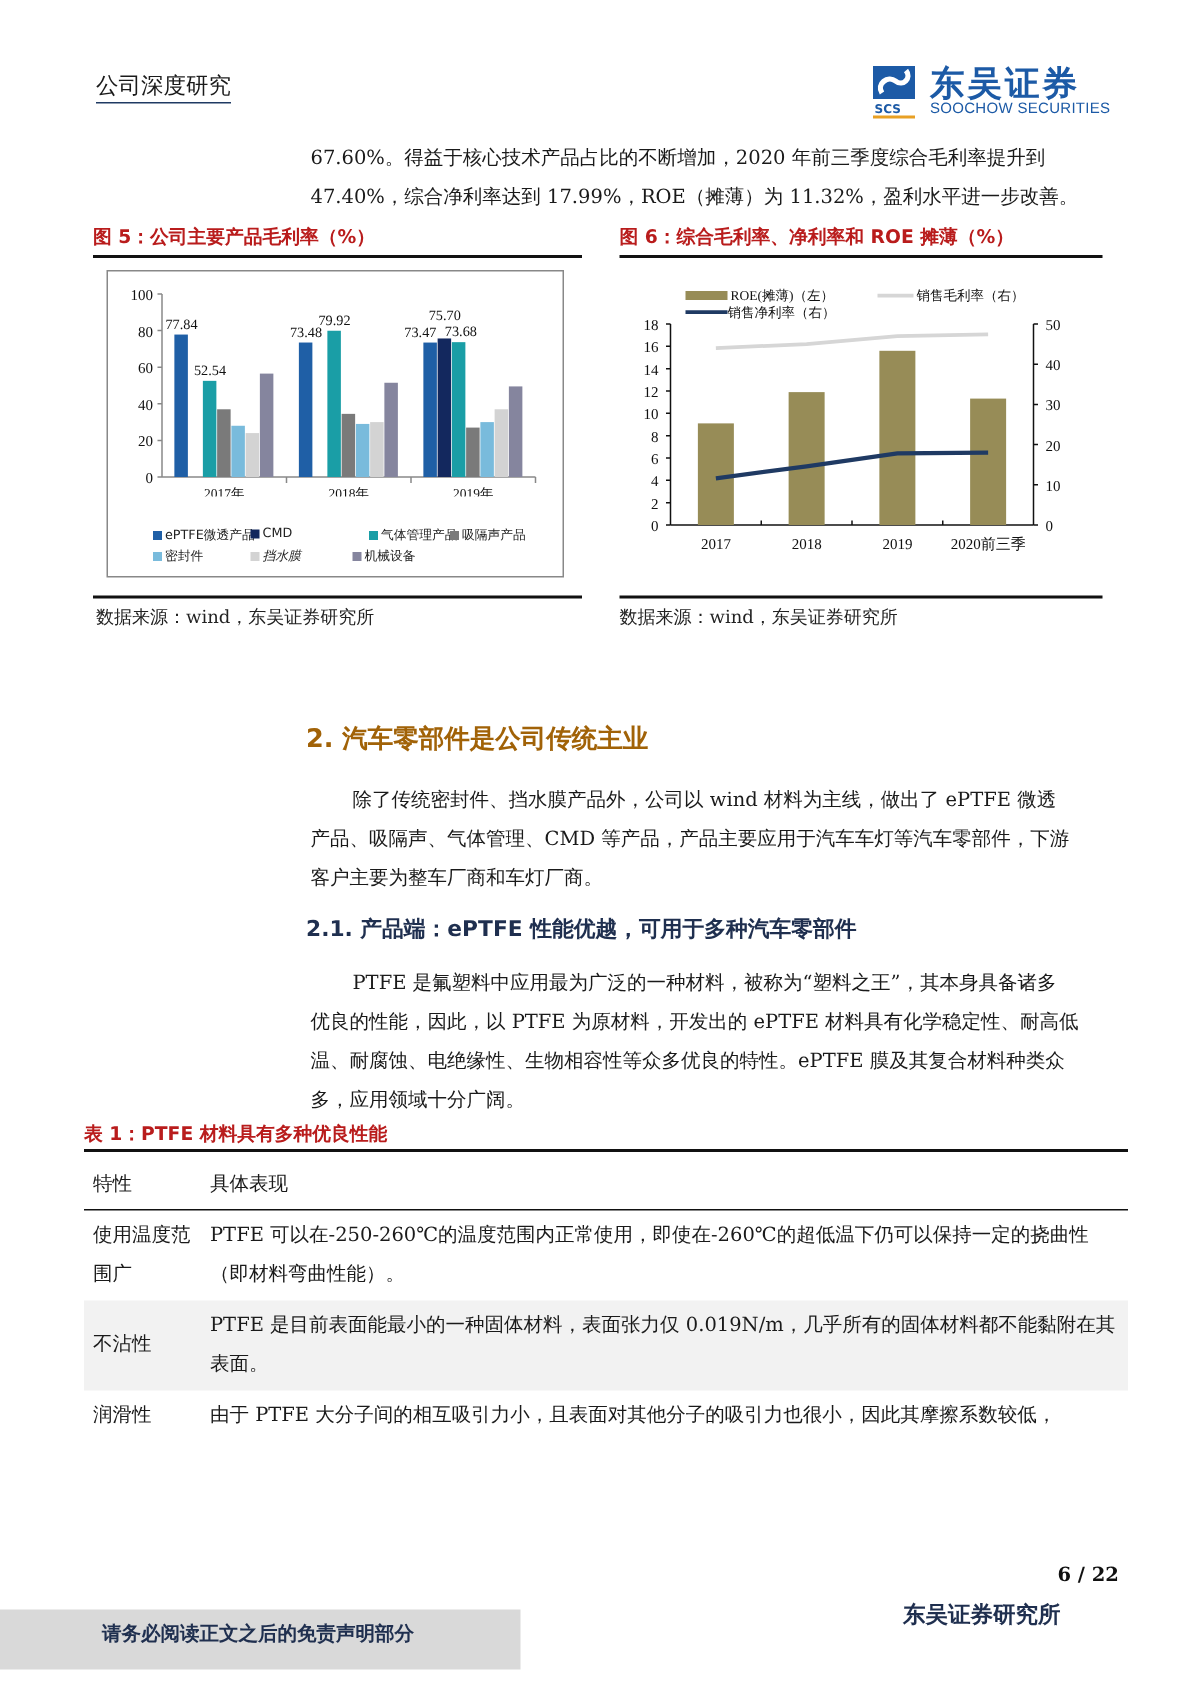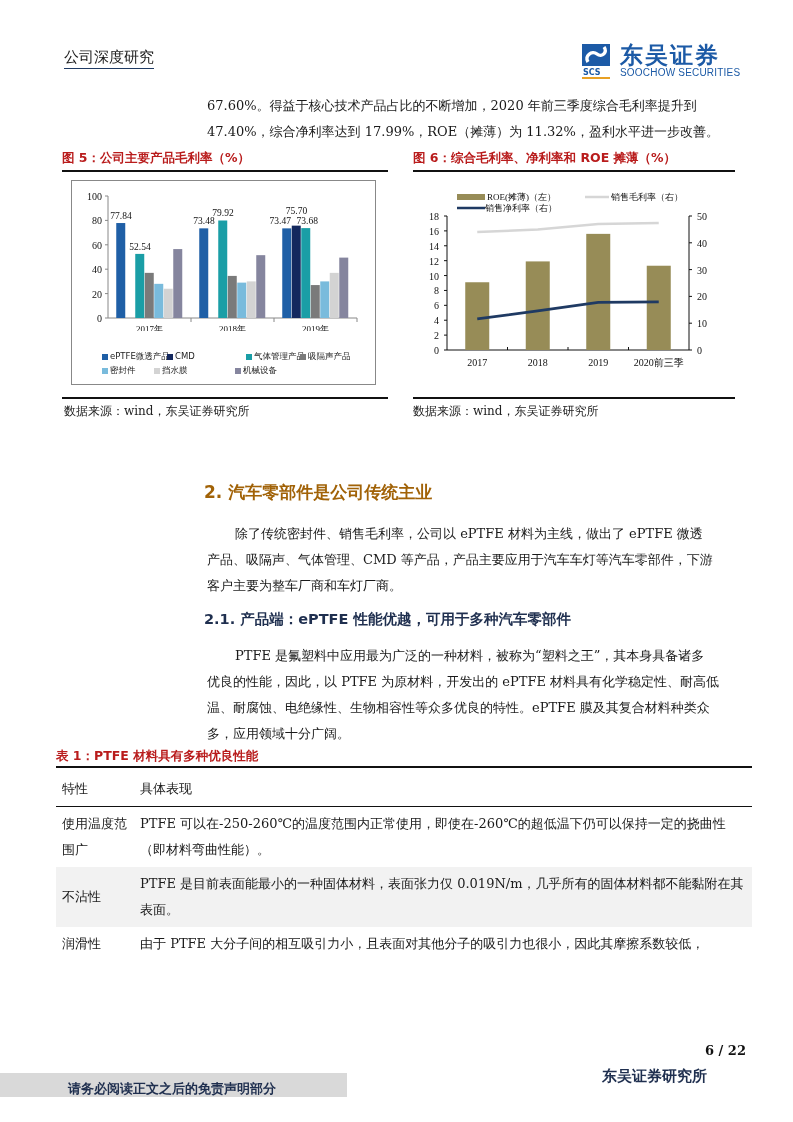--- a/index.html
+++ b/index.html
@@ -12,21 +12,21 @@
   .para { font-size: 13px; line-height: 26px; color: #1a1a1a; }
   .fig-title { font-size: 12.5px; font-weight: bold; color: #b91c1c; font-family: "DejaVu Sans", sans-serif; }
   .rule-thick { height: 2px; background: #111; }
   .source { font-size: 12px; color: #222; }
   .h2 { font-size: 17px; font-weight: bold; color: #a16207; font-family: "DejaVu Sans", sans-serif; }
   .h3 { font-size: 14.5px; font-weight: bold; color: #1f2f4f; font-family: "DejaVu Sans", sans-serif; }
   table.props { border-collapse: collapse; width: 696px; font-size: 13px; }
   table.props td { vertical-align: middle; padding: 4px 6px; line-height: 26px; }
   table.props tr.shade td { background: #f2f2f2; }
   table.props th { text-align: left; font-weight: normal; padding: 8px 6px; border-bottom: 1.5px solid #111; font-size: 13px; }
-  .footer-bar { left: 0; top: 1073px; width: 347px; height: 24px; background: #d9d9d9; }
+  .footer-bar { left: 0; top: 1073px; width: 347px; height: 40px; background: #d9d9d9; }
   .footer-bar span { position: absolute; left: 68px; top: 7px; font-size: 13px; font-weight: bold; color: #1f2f4f; font-family: "DejaVu Sans", sans-serif; }
   .page-num { left: 705px; top: 1043px; font-size: 13px; font-weight: bold; color: #111; }
   .footer-org { left: 602px; top: 1067px; font-size: 15px; font-weight: bold; color: #1f2f4f; font-family: "DejaVu Sans", sans-serif; }
   .chart-box { border: 1px solid #888; background: #fff; }
   .legend-item { position: absolute; font-size: 8.5px; font-family: "DejaVu Sans", sans-serif; color: #222; white-space: nowrap; }
   .legend-item i { display: inline-block; width: 6px; height: 6px; margin-right: 2px; vertical-align: middle; }
   svg text { font-family: "Liberation Serif", serif; }
 </style>
 </head>
 <body>
@@ -96,21 +96,21 @@
       <rect x="248.25" y="100.4" width="9" height="36.599999999999994" fill="#79bbdc"></rect>
       <rect x="257.75" y="91.86" width="9" height="45.14" fill="#d3d3d3"></rect>
       <rect x="267.25" y="76.61" width="9" height="60.39" fill="#85859e"></rect>
     </svg>
   <div id="legend5">
       <div class="legend-item" style="left: 30px; top: 170px;"><i style="background: rgb(31, 95, 166);"></i>ePTFE微透产品</div>
       <div class="legend-item" style="left: 95px; top: 170px;"><i style="background: rgb(19, 40, 94);"></i>CMD</div>
       <div class="legend-item" style="left: 174px; top: 170px;"><i style="background: rgb(26, 158, 166);"></i>气体管理产品</div>
       <div class="legend-item" style="left: 228px; top: 170px;"><i style="background: rgb(122, 122, 122);"></i>吸隔声产品</div>
       <div class="legend-item" style="left: 30px; top: 184px;"><i style="background: rgb(121, 187, 220);"></i>密封件</div>
-      <div class="legend-item" style="left: 82px; top: 184px;"><i style="background: rgb(211, 211, 211);"></i>挡水膜</div>
+      <div class="legend-item" style="left: 95px; top: 184px; font-style: italic;"><i style="background: rgb(211, 211, 211);"></i>挡水膜</div>
       <div class="legend-item" style="left: 163px; top: 184px;"><i style="background: rgb(133, 133, 158);"></i>机械设备</div>
     </div>
 </div>
 <div class="abs rule-thick" style="left:62px;top:397px;width:326px;"></div>
 <div class="abs source" style="left:64px;top:403px;">数据来源：wind，东吴证券研究所</div>
 
 <div class="abs fig-title" style="left:413px;top:150px;">图 6：综合毛利率、净利率和 ROE 摊薄（%）</div>
 <div class="abs rule-thick" style="left:413px;top:170px;width:322px;"></div>
 <div class="abs" style="left:413px;top:180px;width:322px;height:210px;">
   <svg width="322" height="210" id="chart6">
@@ -167,21 +167,21 @@
       <text x="245.75" y="186" font-size="10" text-anchor="middle" fill="#111">2020前三季</text>
       <rect x="233.75" y="85.72888888888887" width="24" height="84.27111111111113" fill="#978c57"></rect>
       <polyline points="64.25,52.08 124.75,49.39999999999999 185.25,44.040000000000006 245.75,42.968" fill="none" stroke="#d6d6d6" stroke-width="2.5"></polyline>
       <polyline points="64.25,138.912 124.75,130.872 185.25,122.29599999999999 245.75,121.7868" fill="none" stroke="#1f3a63" stroke-width="2.8"></polyline>
     </svg>
 </div>
 <div class="abs rule-thick" style="left:413px;top:397px;width:322px;"></div>
 <div class="abs source" style="left:413px;top:403px;">数据来源：wind，东吴证券研究所</div>
 
 <div class="abs h2" style="left:204px;top:481px;">2.  汽车零部件是公司传统主业</div>
-<div class="abs para" style="left:235px;top:521px;">除了传统密封件、销售毛利率，公司以 ePTFE 材料为主线，做出了 ePTFE 微透</div>
+<div class="abs para" style="left:235px;top:521px;">除了传统密封件、挡水膜产品外，公司以 wind 材料为主线，做出了 ePTFE 微透</div>
 <div class="abs para" style="left:207px;top:547px;">产品、吸隔声、气体管理、CMD 等产品，产品主要应用于汽车车灯等汽车零部件，下游</div>
 <div class="abs para" style="left:207px;top:573px;">客户主要为整车厂商和车灯厂商。</div>
 
 <div class="abs h3" style="left:204px;top:610px;">2.1.  产品端：ePTFE 性能优越，可用于多种汽车零部件</div>
 <div class="abs para" style="left:235px;top:643px;">PTFE 是氟塑料中应用最为广泛的一种材料，被称为“塑料之王”，其本身具备诸多</div>
 <div class="abs para" style="left:207px;top:669px;">优良的性能，因此，以 PTFE 为原材料，开发出的 ePTFE 材料具有化学稳定性、耐高低</div>
 <div class="abs para" style="left:207px;top:695px;">温、耐腐蚀、电绝缘性、生物相容性等众多优良的特性。ePTFE 膜及其复合材料种类众</div>
 <div class="abs para" style="left:207px;top:721px;">多，应用领域十分广阔。</div>
 
 <div class="abs fig-title" style="left:56px;top:748px;">表 1：PTFE 材料具有多种优良性能</div>

